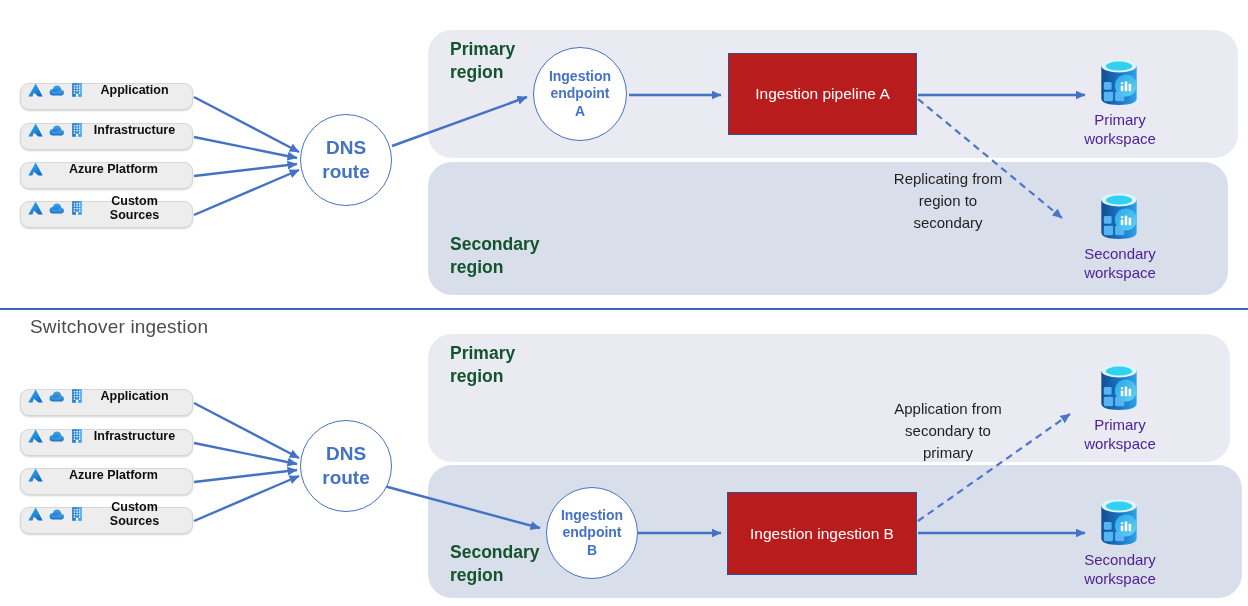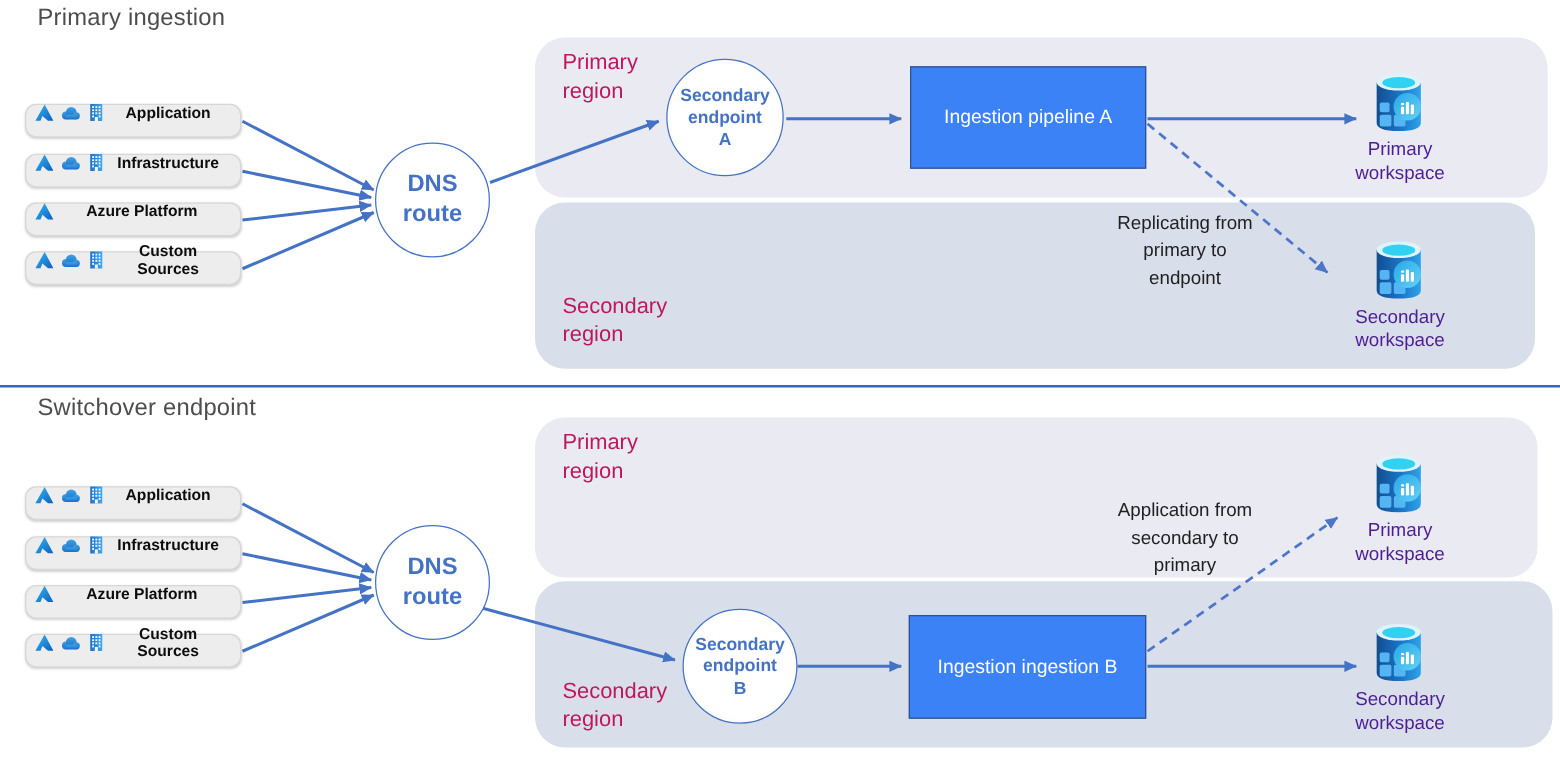--- a/index.html
+++ b/index.html
@@ -3,35 +3,35 @@
 <meta charset="utf-8">
 <style>
   html,body{margin:0;padding:0;background:#ffffff;}
   #canvas{position:relative;width:1248px;height:606px;background:#ffffff;overflow:hidden;
           font-family:"Liberation Sans",sans-serif;}
   .abs{position:absolute;}
   .title{font-size:19px;color:#4d4d4d;letter-spacing:.2px;}
   .region{position:absolute;border-radius:24px;}
   .region-light{background:#e9eaf2;}
   .region-dark{background:#d9dfea;}
-  .region-label{position:absolute;font-size:17.5px;line-height:1.32;color:#be185d;width:100px;}
+  .region-label{position:absolute;font-size:17.5px;line-height:1.32;color:#14532d;width:100px;font-weight:bold;}
   .src-box{position:absolute;width:173px;height:27px;background:#ededed;border:1px solid #d7d7d7;
            border-radius:9px;box-shadow:0 1px 2px rgba(0,0,0,.18);display:flex;align-items:center;
            padding:0 8px 13px 6px;box-sizing:border-box;z-index:3;}
   .src-icons{display:flex;align-items:center;gap:5px;flex:0 0 auto;}
   .src-label{flex:1;text-align:center;font-size:12.5px;font-weight:bold;color:#0c0c0c;}
   .ic{width:16px;height:16px;display:block;}
   .circle-node{position:absolute;border-radius:50%;background:#ffffff;border:1.6px solid #4472c4;
                display:flex;align-items:center;justify-content:center;text-align:center;
                color:#4472c4;font-weight:bold;z-index:3;box-sizing:border-box;}
   .dns{font-size:19px;line-height:1.25;}
   .endpoint{font-size:14px;line-height:1.22;}
   .circle-inner{width:72px;}
   .dns .circle-inner{width:50px;}
-  .pipeline{position:absolute;background:#3b82f6;border:1.6px solid #2f528f;display:flex;
+  .pipeline{position:absolute;background:#b91c1c;border:1.6px solid #2f528f;display:flex;
             align-items:center;justify-content:center;color:#ffffff;font-size:15.5px;z-index:3;
             box-sizing:border-box;}
   .ws-icon{position:absolute;width:44px;height:53px;z-index:3;}
   .ws-label{position:absolute;width:104px;text-align:center;font-size:15px;line-height:1.25;
             color:#4c1d95;z-index:3;}
   .note{position:absolute;text-align:center;font-size:15px;line-height:1.45;color:#1f1f1f;z-index:3;}
   .divider{position:absolute;left:0;width:1248px;height:2px;background:#3a67b1;}
   #arrows{position:absolute;left:0;top:0;z-index:2;}
 </style>
 </head>
@@ -141,21 +141,20 @@
       <line x1="384" y1="486" x2="540" y2="528" marker-end="url(#ah)"></line>
       <line x1="638" y1="533" x2="721" y2="533" marker-end="url(#ah)"></line>
       <line x1="918" y1="533" x2="1085" y2="533" marker-end="url(#ah)"></line>
     </g>
     <g stroke="#4d76cb" stroke-width="2.2" stroke-dasharray="7 5" fill="none">
       <line x1="918" y1="99" x2="1062" y2="218" marker-end="url(#ahd)"></line>
       <line x1="918" y1="521" x2="1070" y2="414" marker-end="url(#ahd)"></line>
     </g>
   </svg>
 
-  <div class="abs title" style="left:30px;top:4px;">Primary ingestion</div>
 
   <div class="src-box" style="left:20px;top:83px;">
     <span class="src-icons">
       <svg class="ic">
           <use href="#sym-azure"></use>
         </svg>
       <svg class="ic">
           <use href="#sym-cloud"></use>
         </svg>
       <svg class="ic">
@@ -202,42 +201,42 @@
   </div>
 
   <div class="circle-node dns" style="left:300px;top:114px;width:92px;height:92px;">
     <div class="circle-inner">DNS route</div>
   </div>
 
   <div class="region-label" style="left:450px;top:38px;">Primary region</div>
   <div class="region-label" style="left:450px;top:233px;">Secondary region</div>
 
   <div class="circle-node endpoint" style="left:533px;top:47px;width:94px;height:94px;">
-    <div class="circle-inner">Secondary endpoint A</div>
+    <div class="circle-inner">Ingestion endpoint A</div>
   </div>
 
   <div class="pipeline" style="left:728px;top:53px;width:189px;height:82px;">
     <span>Ingestion pipeline A</span>
   </div>
 
   <svg class="ws-icon" style="left:1097px;top:56px;" viewBox="0 0 44 54">
       <use href="#sym-workspace"></use>
     </svg>
   <div class="ws-label" style="left:1068px;top:111px;">Primary workspace</div>
 
   <svg class="ws-icon" style="left:1097px;top:190px;" viewBox="0 0 44 54">
       <use href="#sym-workspace"></use>
     </svg>
   <div class="ws-label" style="left:1068px;top:245px;">Secondary workspace</div>
 
-  <div class="note" style="left:892px;top:168px;width:112px;">Replicating from primary to endpoint</div>
+  <div class="note" style="left:892px;top:168px;width:112px;">Replicating from region to secondary</div>
 
   <div class="divider" style="top:308px;"></div>
 
-  <div class="abs title" style="left:30px;top:316px;">Switchover endpoint</div>
+  <div class="abs title" style="left:30px;top:316px;">Switchover ingestion</div>
 
   <div class="src-box" style="left:20px;top:389px;">
     <span class="src-icons">
       <svg class="ic">
           <use href="#sym-azure"></use>
         </svg>
       <svg class="ic">
           <use href="#sym-cloud"></use>
         </svg>
       <svg class="ic">
@@ -284,21 +283,21 @@
   </div>
 
   <div class="circle-node dns" style="left:300px;top:420px;width:92px;height:92px;">
     <div class="circle-inner">DNS route</div>
   </div>
 
   <div class="region-label" style="left:450px;top:342px;">Primary region</div>
   <div class="region-label" style="left:450px;top:541px;">Secondary region</div>
 
   <div class="circle-node endpoint" style="left:546px;top:487px;width:92px;height:92px;">
-    <div class="circle-inner">Secondary endpoint B</div>
+    <div class="circle-inner">Ingestion endpoint B</div>
   </div>
 
   <div class="pipeline" style="left:727px;top:492px;width:190px;height:83px;">
     <span>Ingestion ingestion B</span>
   </div>
 
   <svg class="ws-icon" style="left:1097px;top:361px;" viewBox="0 0 44 54">
       <use href="#sym-workspace"></use>
     </svg>
   <div class="ws-label" style="left:1068px;top:416px;">Primary workspace</div>

